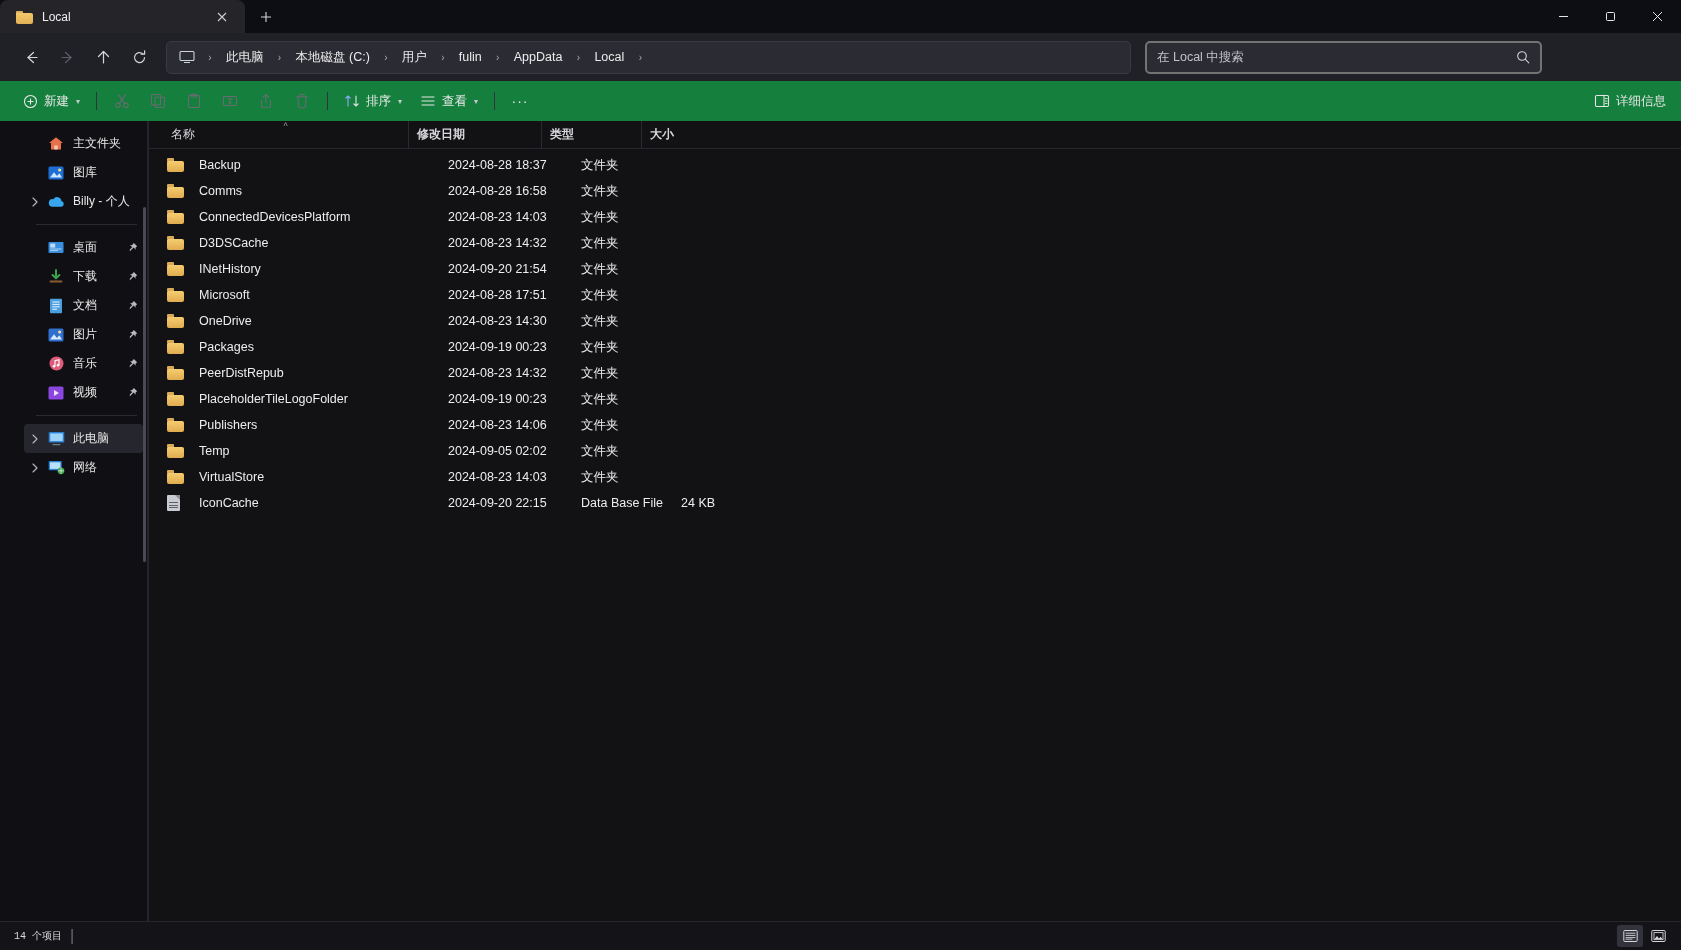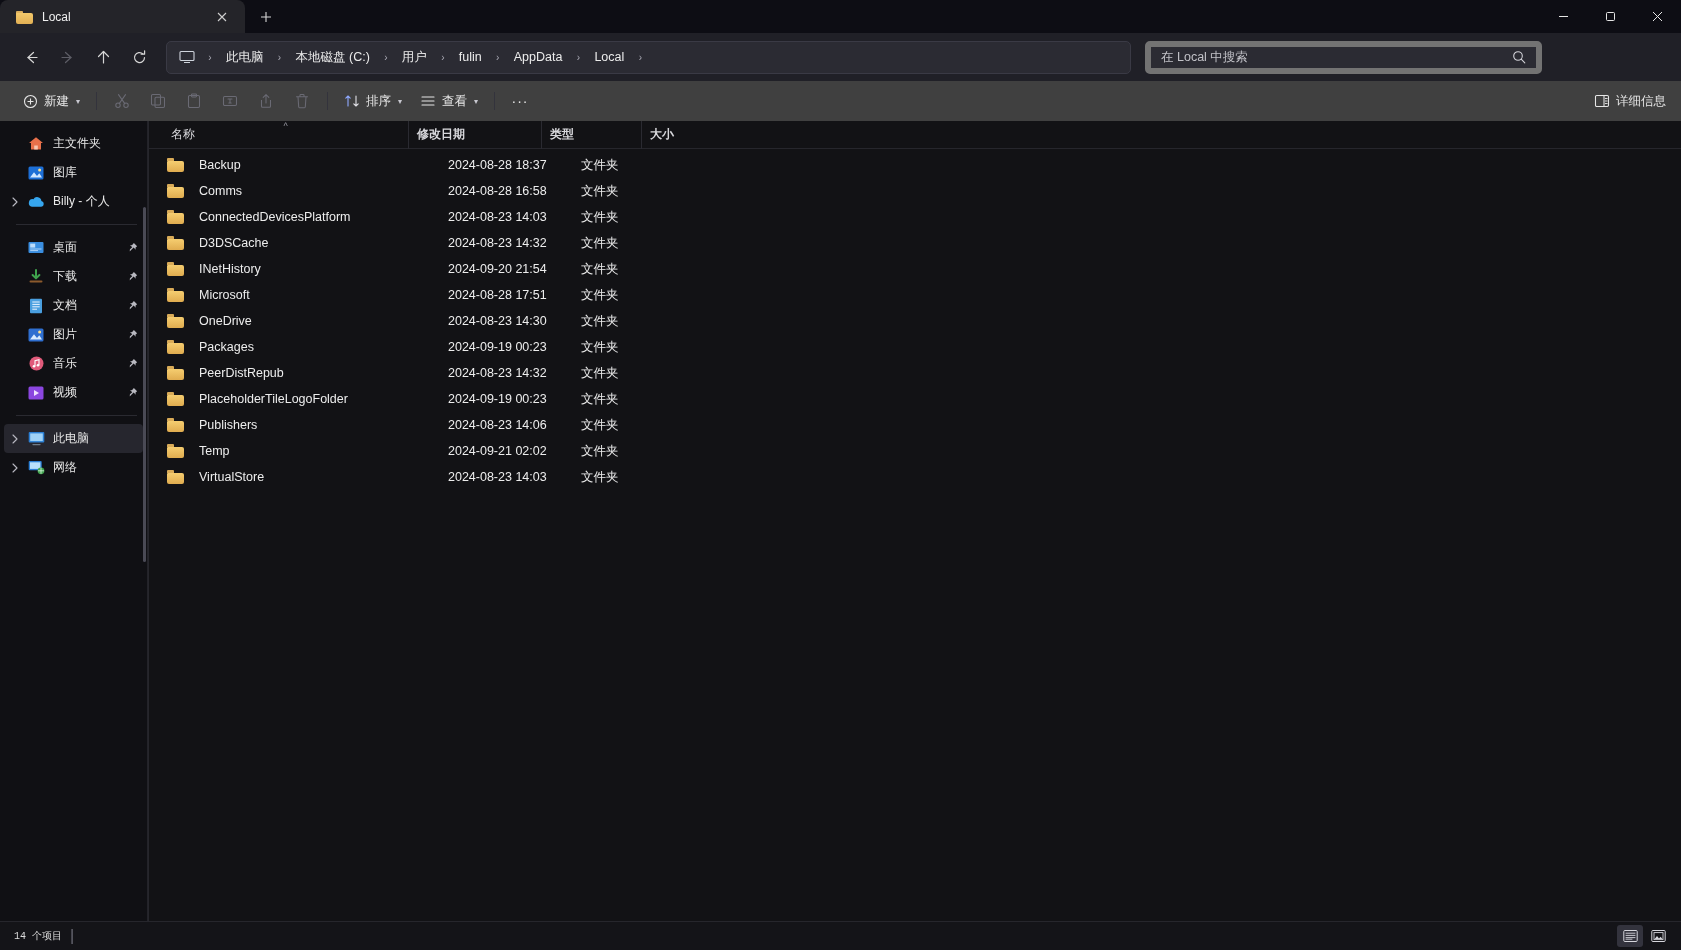--- a/index.html
+++ b/index.html
@@ -80,34 +80,34 @@
     overflow: hidden;
   }
   .crumb-pc-icon { width: 28px; display: flex; align-items: center; justify-content: center; }
   .crumb {
     font-size: 12.5px; color: #ececec; padding: 4px 7px; border-radius: 3px;
     white-space: nowrap;
   }
   .crumb-sep { color: #a9a9b4; font-size: 10px; padding: 0 2px; width: 18px; text-align: center; }
   .searchbox {
     flex: 0 0 auto; width: 397px; height: 33px; margin-left: 12px;
-    background: #2b2b33; border: 6px solid #737373; border-radius: 5px;
+    background: #2b2b33; border: 2px solid #737373; border-radius: 5px;
     display: flex; align-items: center; padding: 0 10px;
   }
   .searchbox input {
     flex: 1; background: transparent; border: none; outline: none;
     color: #dcdcdc; font-size: 12.5px;
     font-family: "Liberation Sans", sans-serif;
   }
   .searchbox input::placeholder { color: #c2c2c8; }
   .search-ico { color: #d2d2d8; display: flex; }
 
   
   .cmdbar {
-    height: 40px; background: #404040;
+    height: 40px; background: #15803d;
     display: flex; align-items: center; padding: 0 14px;
     position: relative;
   }
   .cmdbtn {
     height: 30px; border-radius: 5px; display: flex; align-items: center;
     padding: 0 9px; gap: 6px; color: #e6e6e6; font-size: 12.5px;
     white-space: nowrap;
   }
   .cmdbtn.icon-only { width: 36px; justify-content: center; padding: 0; }
   .cmdbtn.dim { color: #6a6a74; }
@@ -119,20 +119,21 @@
   .body { display: flex; height: calc(950px - 33px - 48px - 40px - 29px); }
 
   
   .sidebar {
     width: 148px; flex: 0 0 148px;
     background: #101014;
     border-right: 1px solid #232329;
     padding-top: 8px;
     overflow: hidden;
     position: relative;
+    padding-left: 20px;
   }
   .navitem {
     height: 29px; display: flex; align-items: center;
     margin: 0 4px; border-radius: 4px; position: relative;
     padding-right: 4px;
   }
   .navitem.selected { background: #26262e; }
   .navitem.selected::before {
     content: ""; position: absolute; left: -4px; top: 7px;
     width: 3px; height: 15px; background: #4cc2ff; border-radius: 2px;
@@ -729,35 +730,44 @@
         <span class="cell c-date">2024-08-23 14:06</span>
         <span class="cell c-type">文件夹</span>
         <span class="cell c-size"></span>
       </div>
 
       <div class="row">
         <span class="rowicon">
             <span class="folder-ico"></span>
           </span>
         <span class="cell c-name">Temp</span>
-        <span class="cell c-date">2024-09-21 02:02</span>
+        <span class="cell c-date">2024-09-05 02:02</span>
         <span class="cell c-type">文件夹</span>
         <span class="cell c-size"></span>
       </div>
 
       <div class="row">
         <span class="rowicon">
             <span class="folder-ico"></span>
           </span>
         <span class="cell c-name">VirtualStore</span>
         <span class="cell c-date">2024-08-23 14:03</span>
         <span class="cell c-type">文件夹</span>
         <span class="cell c-size"></span>
       </div>
 
+      <div class="row">
+        <span class="rowicon">
+            <span class="db-ico"></span>
+          </span>
+        <span class="cell c-name">IconCache</span>
+        <span class="cell c-date">2024-09-20 22:15</span>
+        <span class="cell c-type">Data Base File</span>
+        <span class="cell c-size">24 KB</span>
+      </div>
 
     </div>
   </div>
 </div>
 
 <div class="statusbar">
   <span class="status-text">14 个项目</span>
   <span class="status-sep">|</span>
   <div class="viewtoggles">
     <div class="vtog active">

